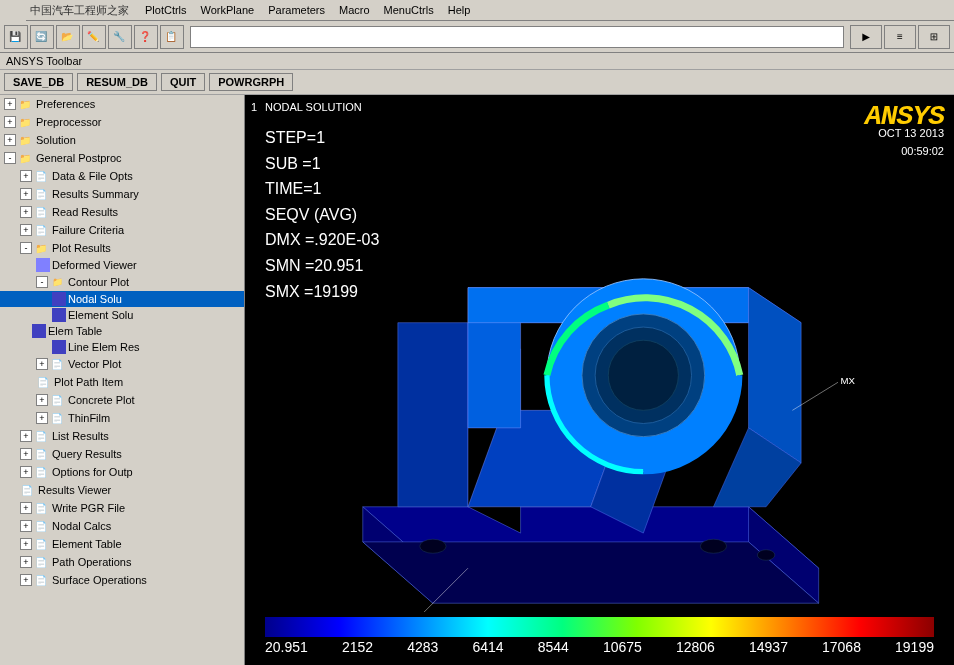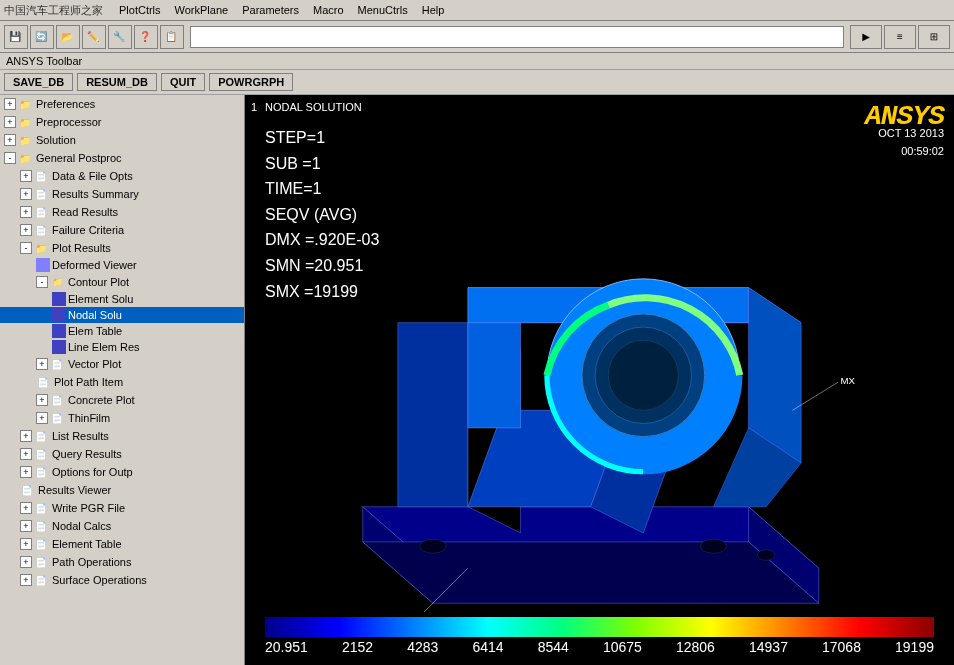--- a/index.html
+++ b/index.html
@@ -1,19 +1,19 @@
 <!DOCTYPE html>
 <html><head>
   <meta charset="utf-8">
   <style>
     * { margin: 0; padding: 0; box-sizing: border-box; }
     body { width: 954px; height: 665px; background: #d4d0c8; font-family: 'Arial', sans-serif; font-size: 11px; overflow: hidden; }
 
     
-    .menubar { background: #d4d0c8; border-bottom: 1px solid #808080; display: flex; align-items: center; padding: 2px 4px; gap: 2px; }
+    .menubar { background: #d4d0c8; border-bottom: 1px solid #808080; display: flex; align-items: center; padding: 2px 4px; gap: 2px; margin-left: 26px; }
     .menubar-item { padding: 2px 6px; cursor: pointer; font-size: 11px; }
     .chinese-text { font-size: 11px; color: #333; margin-right: 8px; }
 
     
     .toolbar { background: #d4d0c8; border-bottom: 1px solid #808080; display: flex; align-items: center; padding: 2px 4px; gap: 2px; height: 32px; }
     .toolbar-btn { width: 24px; height: 24px; background: #d4d0c8; border: 1px solid #808080; cursor: pointer; display: flex; align-items: center; justify-content: center; font-size: 10px; }
     .toolbar-dropdown { flex: 1; height: 22px; background: white; border: 1px solid #808080; margin: 0 4px; font-size: 11px; padding: 0 4px; }
 
     
     .ansys-toolbar-label { background: #d4d0c8; padding: 2px 6px; font-size: 11px; border-bottom: 1px solid #a0a0a0; }
@@ -171,31 +171,31 @@
         <span class="icon" style="width:14px;height:14px;background:#8080ff;margin-right:2px;flex-shrink:0;display:inline-block;"></span>
         <span class="label">Deformed Viewer</span>
       </div>
 
       <div class="tree-item" style="padding-left:36px;">
         <span class="expander">-</span>
         <span class="icon folder-icon" style="font-size:9px;">📁</span>
         <span class="label">Contour Plot</span>
       </div>
 
+      <div class="tree-item selected" style="padding-left:52px;">
+        <span class="icon" style="width:14px;height:14px;background:#4040c0;margin-right:2px;flex-shrink:0;display:inline-block;"></span>
+        <span class="label">Nodal Solu</span>
+      </div>
+
       <div class="tree-item" style="padding-left:52px;">
         <span class="icon" style="width:14px;height:14px;background:#4040c0;margin-right:2px;flex-shrink:0;display:inline-block;"></span>
         <span class="label">Element Solu</span>
       </div>
 
-      <div class="tree-item selected" style="padding-left:52px;">
-        <span class="icon" style="width:14px;height:14px;background:#4040c0;margin-right:2px;flex-shrink:0;display:inline-block;"></span>
-        <span class="label">Nodal Solu</span>
-      </div>
-
-      <div class="tree-item" style="padding-left:52px;">
+      <div class="tree-item" style="padding-left:32px;">
         <span class="icon" style="width:14px;height:14px;background:#4040c0;margin-right:2px;flex-shrink:0;display:inline-block;"></span>
         <span class="label">Elem Table</span>
       </div>
 
       <div class="tree-item" style="padding-left:52px;">
         <span class="icon" style="width:14px;height:14px;background:#4040c0;margin-right:2px;flex-shrink:0;display:inline-block;"></span>
         <span class="label">Line Elem Res</span>
       </div>
 
       <div class="tree-item" style="padding-left:36px;">

